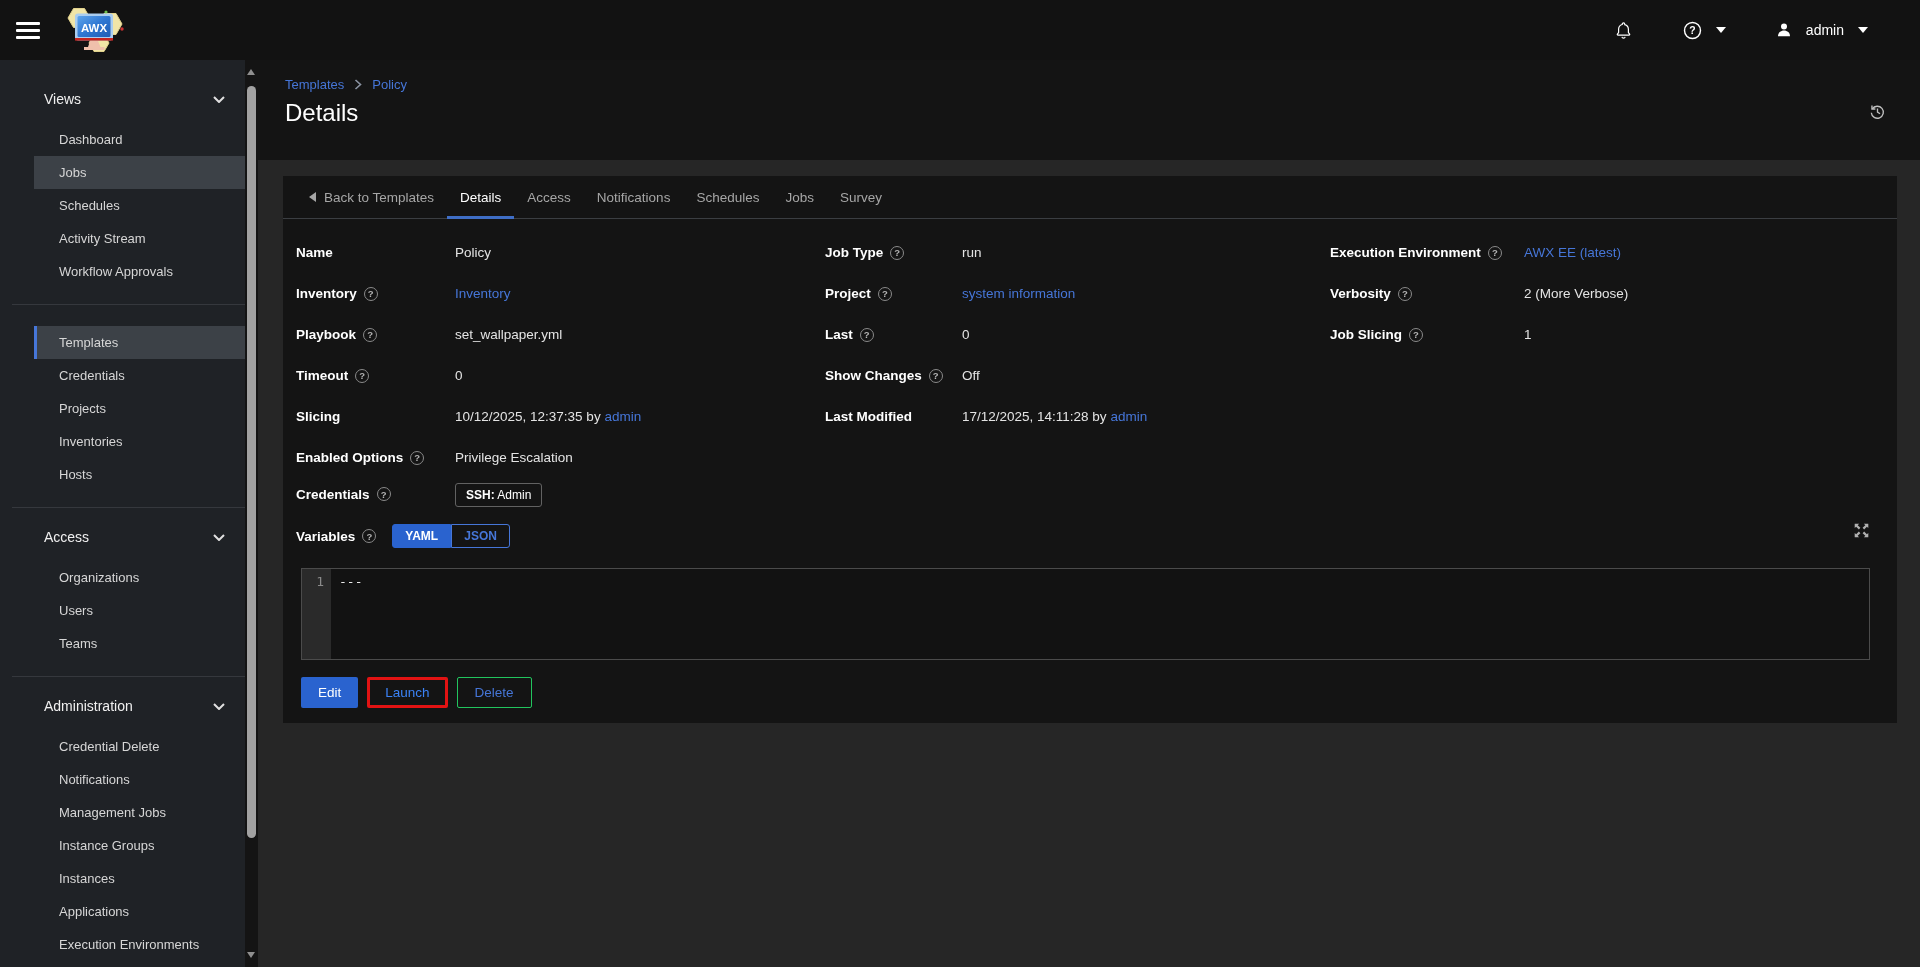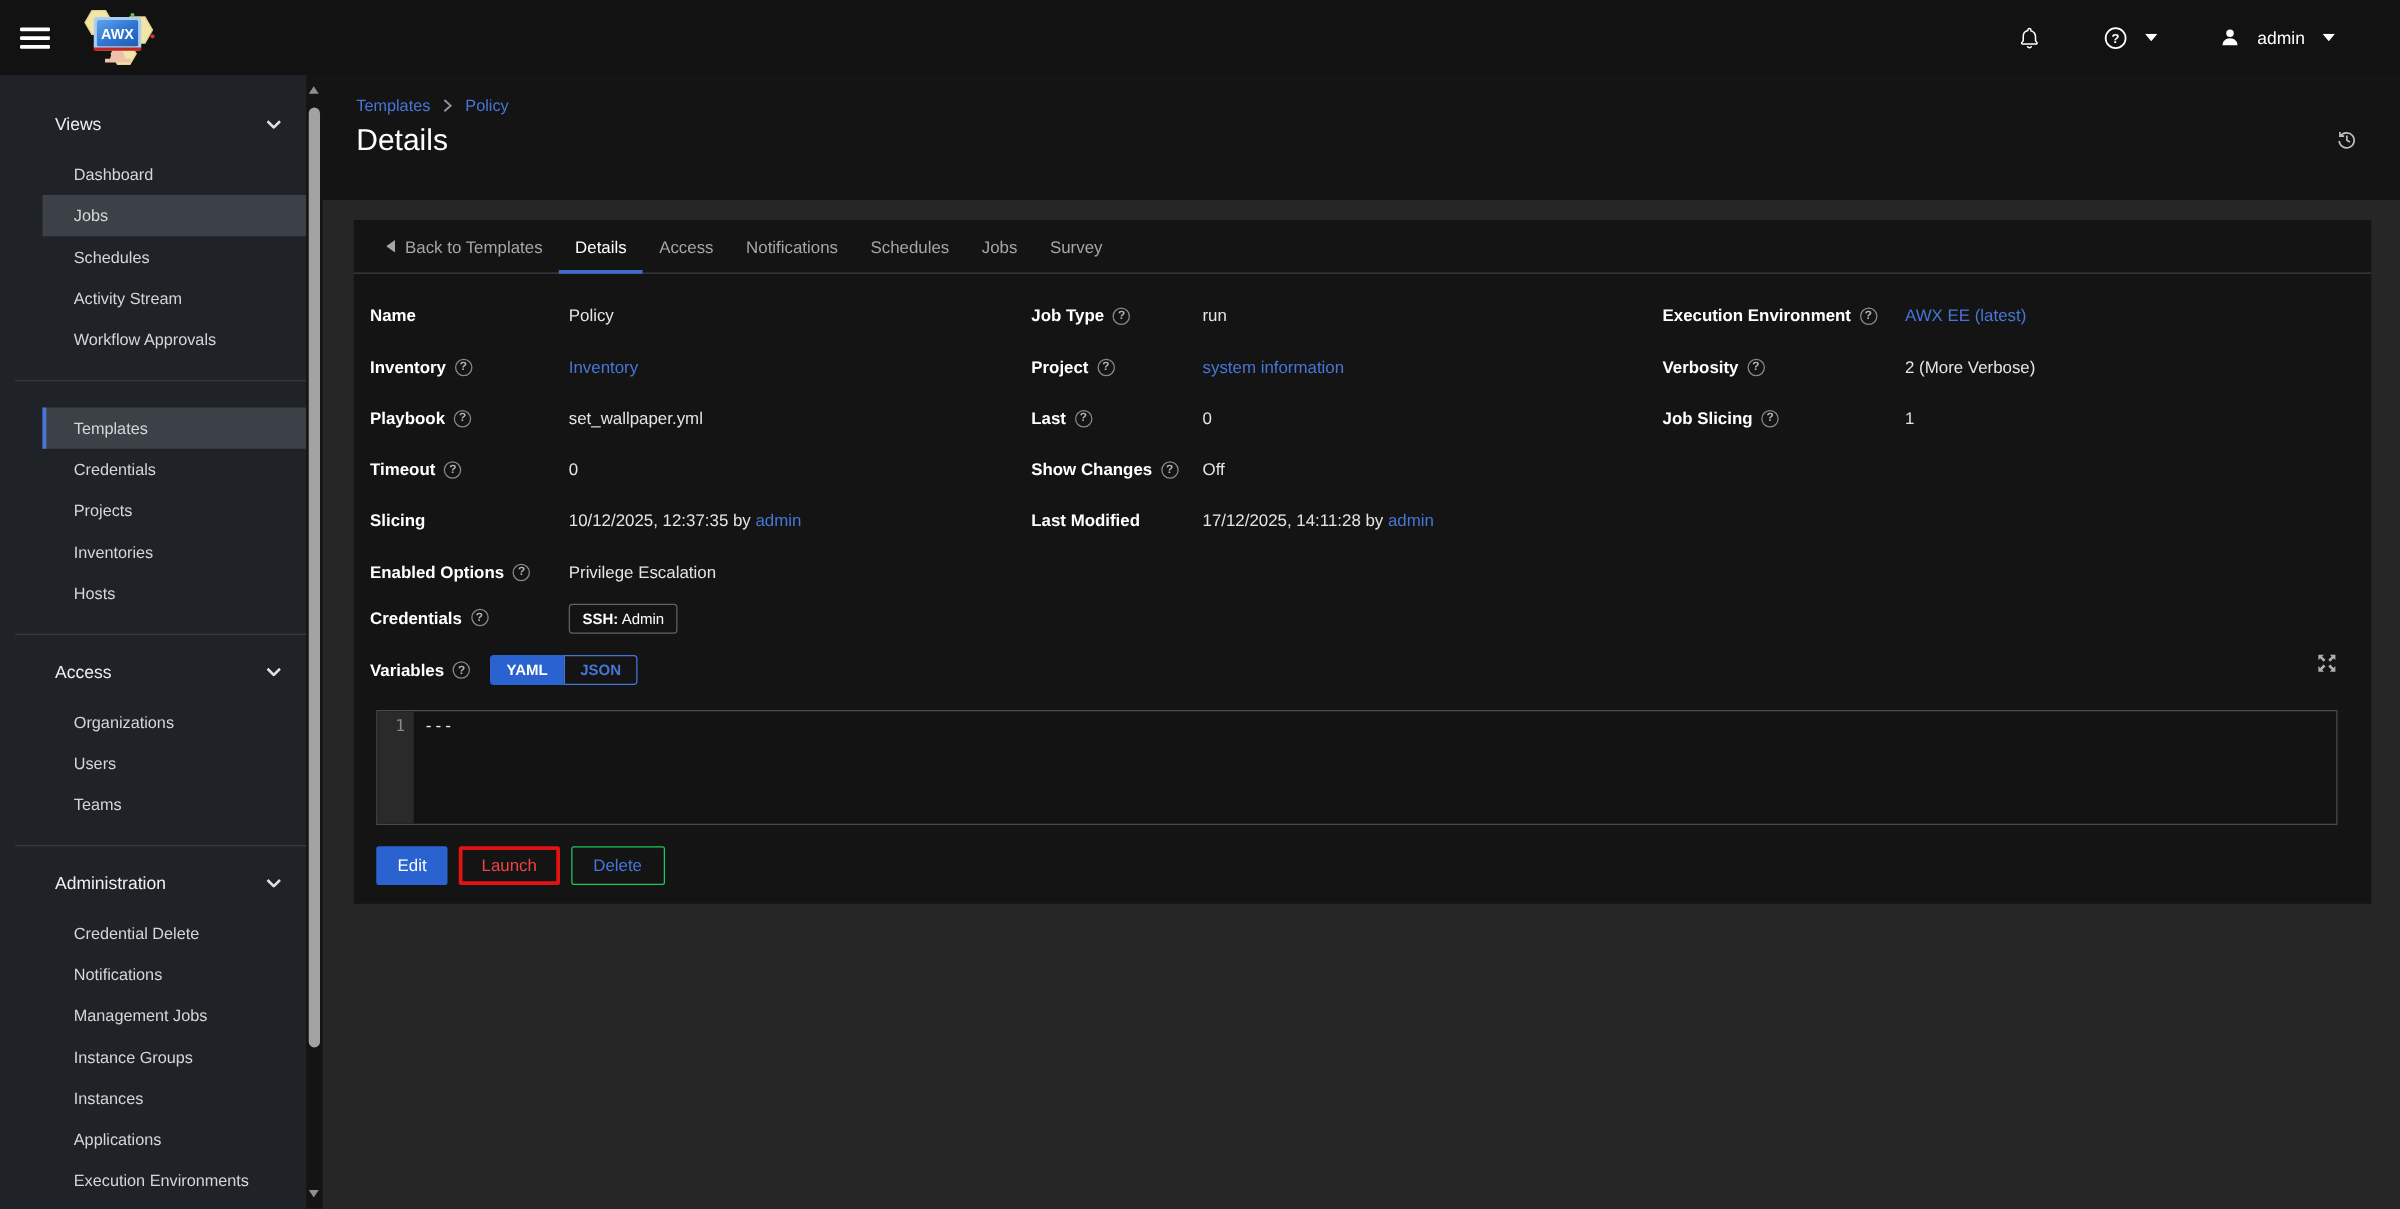--- a/index.html
+++ b/index.html
@@ -69,21 +69,21 @@
   .tbtn:first-child { border-radius:3px 0 0 3px; }
   .tbtn:last-child { border-radius:0 3px 3px 0; }
   .expand-btn { position:absolute; right:7px; top:0; background:none; border:none; cursor:pointer; padding:0; }
   .editor { margin:18px 7px 0 5px; height:92px; border:1px solid #4b4b4b; display:flex; background:#121212; cursor:text; }
   .gutter { width:29px; background:#2a2a2a; color:#8a8a8a; font-family:"DejaVu Sans Mono", monospace; font-size:13px; text-align:right; padding:5px 7px 0 0; flex-shrink:0; }
   .code { font-family:"DejaVu Sans Mono", monospace; font-size:13px; color:#eaeaea; padding:5px 0 0 8px; }
   .actions { display:flex; align-items:center; gap:9px; margin:17px 0 0 5px; }
   .btn { font-size:13.5px; border-radius:2px; cursor:pointer; font-family:inherit; }
   .btn.primary { background:#2a63cf; color:#fff; border:none; padding:8px 17px; }
   .btn.secondary { background:transparent; color:#4676d8; border:1px solid #22c55e; padding:7px 17px;text-align:center; }
-  .btn.highlighted { background:transparent; color:#ef4444; border:3px solid #e21313; padding:5px 15px; }
+  .btn.highlighted { background:transparent; color:#3b82f6; border:3px solid #e21313; padding:5px 15px; }
 </style>
 </head>
 <body>
 
 <div class="topbar">
   <div class="hamburger">
     <div class="bar"></div>
       <div class="bar"></div>
       <div class="bar"></div>
   </div>

